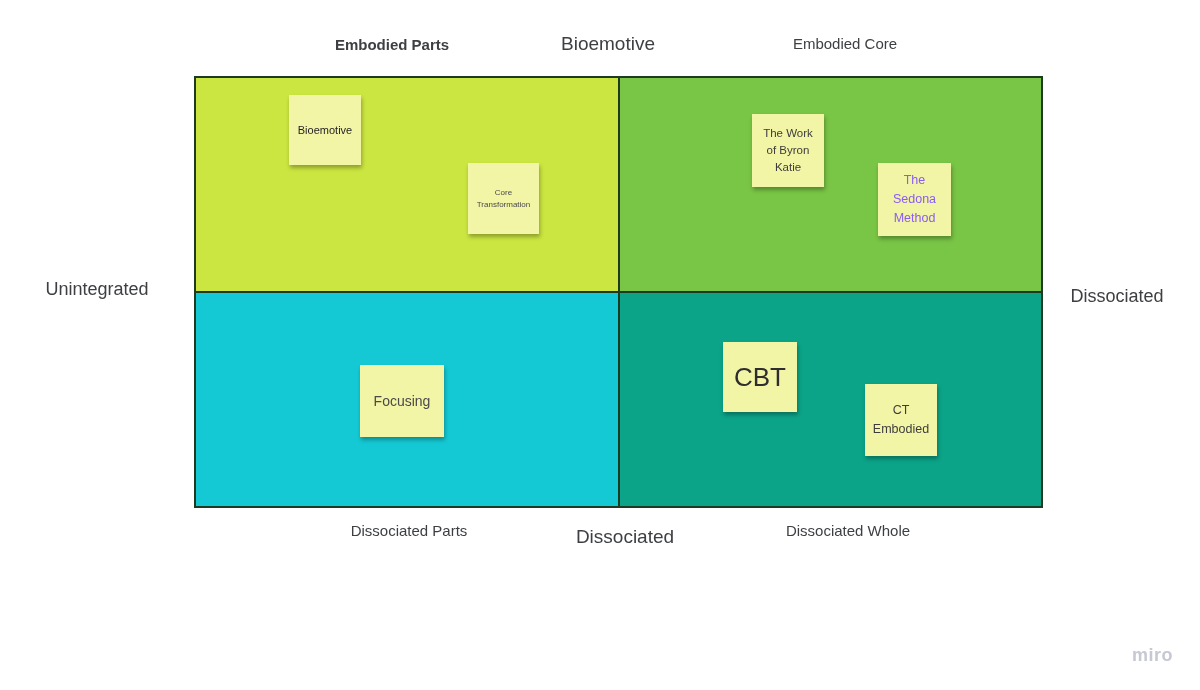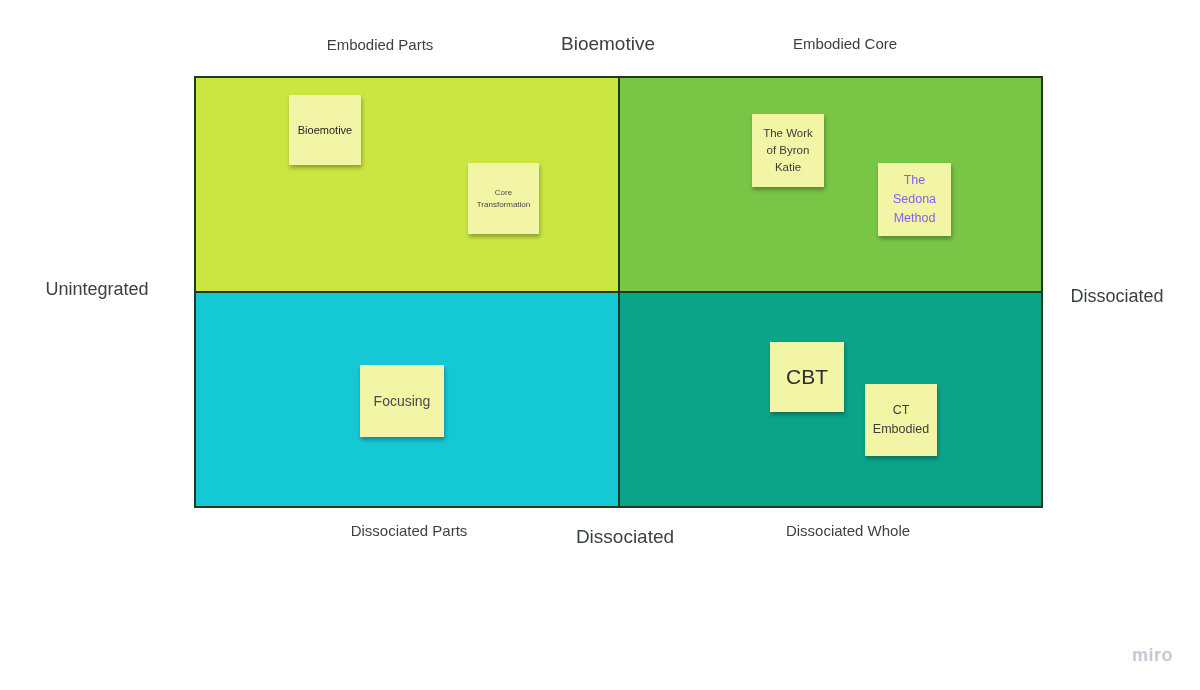--- a/index.html
+++ b/index.html
@@ -34,21 +34,21 @@
   .label {
     position: absolute;
     transform: translateX(-50%);
     white-space: nowrap;
     color: #3d3f42;
   }
   .label-small  { font-size: 15px; }
   .label-medium { font-size: 18px; }
   .label-large  { font-size: 19px; }
 
-  .lbl-top-left      { left: 380px;  top: 36px; }
+  .lbl-top-left      { left: 392px;  top: 36px; font-weight: bold; }
   .lbl-top-center    { left: 608px;  top: 33px; }
   .lbl-top-right     { left: 845px;  top: 35px; }
   .lbl-left          { left: 97px;   top: 279px; }
   .lbl-right         { left: 1117px; top: 286px; }
   .lbl-bottom-left   { left: 409px;  top: 522px; }
   .lbl-bottom-center { left: 625px;  top: 526px; }
   .lbl-bottom-right  { left: 848px;  top: 522px; }
 
   
   .sticky-note {
@@ -86,21 +86,21 @@
     <div class="quadrant" style="background: rgb(20, 201, 212);"></div>
     <div class="quadrant" style="background: rgb(11, 164, 136);"></div>
   </div>
 
   <div>
       <div class="sticky-note" style="left: 289px; top: 95px; width: 72px; height: 70px; font-size: 11px; color: rgb(31, 31, 31); background: rgb(242, 244, 166);">Bioemotive</div>
       <div class="sticky-note" style="left: 428px; top: 163px; width: 71px; height: 71px; font-size: 8px; color: rgb(74, 74, 74); background: rgb(242, 244, 166); margin-left: 40px;">Core Transformation</div>
       <div class="sticky-note" style="left: 752px; top: 114px; width: 72px; height: 73px; font-size: 11.5px; color: rgb(61, 61, 61); background: rgb(242, 244, 166);">The Work of Byron Katie</div>
       <div class="sticky-note" style="left: 878px; top: 163px; width: 73px; height: 73px; font-size: 12.5px; color: #8b5cf6; background: rgb(242, 244, 166);">The Sedona Method</div>
       <div class="sticky-note" style="left: 360px; top: 365px; width: 84px; height: 72px; font-size: 14px; color: rgb(74, 74, 74); background: rgb(242, 244, 166);">Focusing</div>
-      <div class="sticky-note" style="left: 723px; top: 342px; width: 74px; height: 70px; font-size: 21px; color: rgb(46, 46, 46); background: rgb(242, 244, 166); margin-left: 47px;">CBT</div>
+      <div class="sticky-note" style="left: 723px; top: 342px; width: 74px; height: 70px; font-size: 26px; color: rgb(46, 46, 46); background: rgb(242, 244, 166);">CBT</div>
       <div class="sticky-note" style="left: 865px; top: 384px; width: 72px; height: 72px; font-size: 12.5px; color: rgb(61, 61, 61); background: rgb(242, 244, 166);">CT Embodied</div>
     </div>
 
   <div class="label label-small lbl-top-left">Embodied Parts</div>
 
   <div class="label label-large lbl-top-center">Bioemotive</div>
 
   <div class="label label-small lbl-top-right">Embodied Core</div>
 
   <div class="label label-medium lbl-left">Unintegrated</div>

